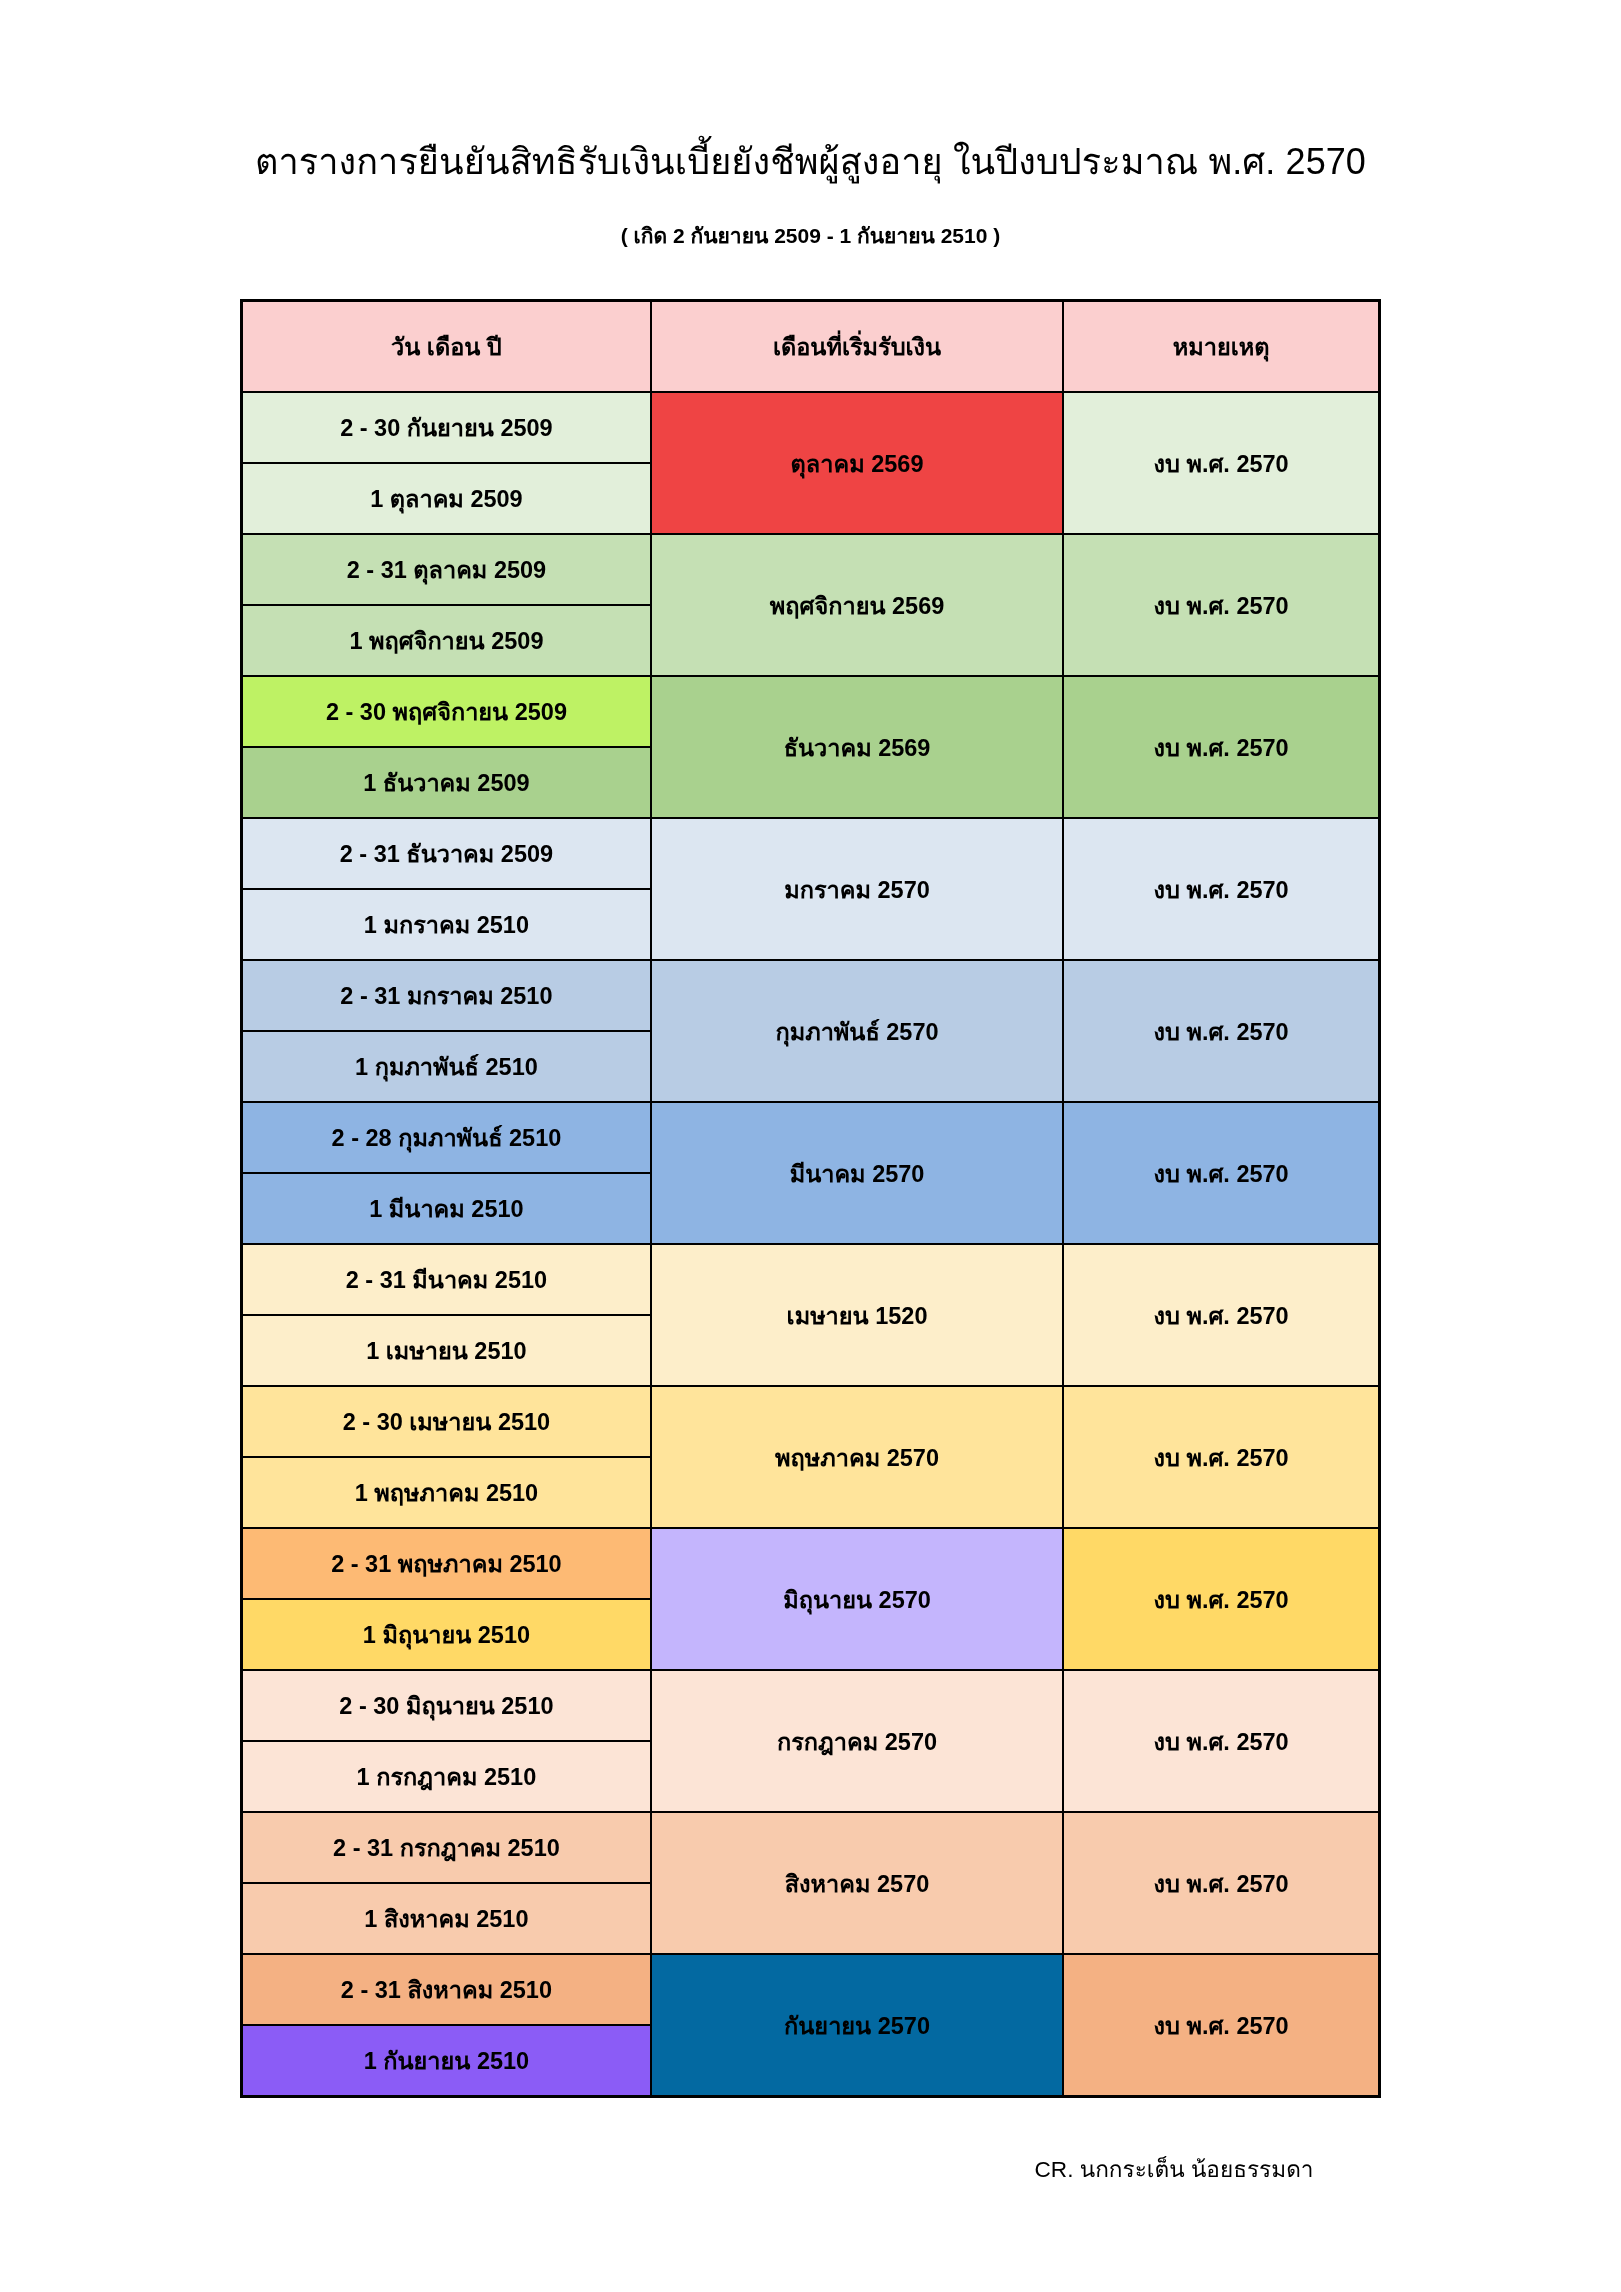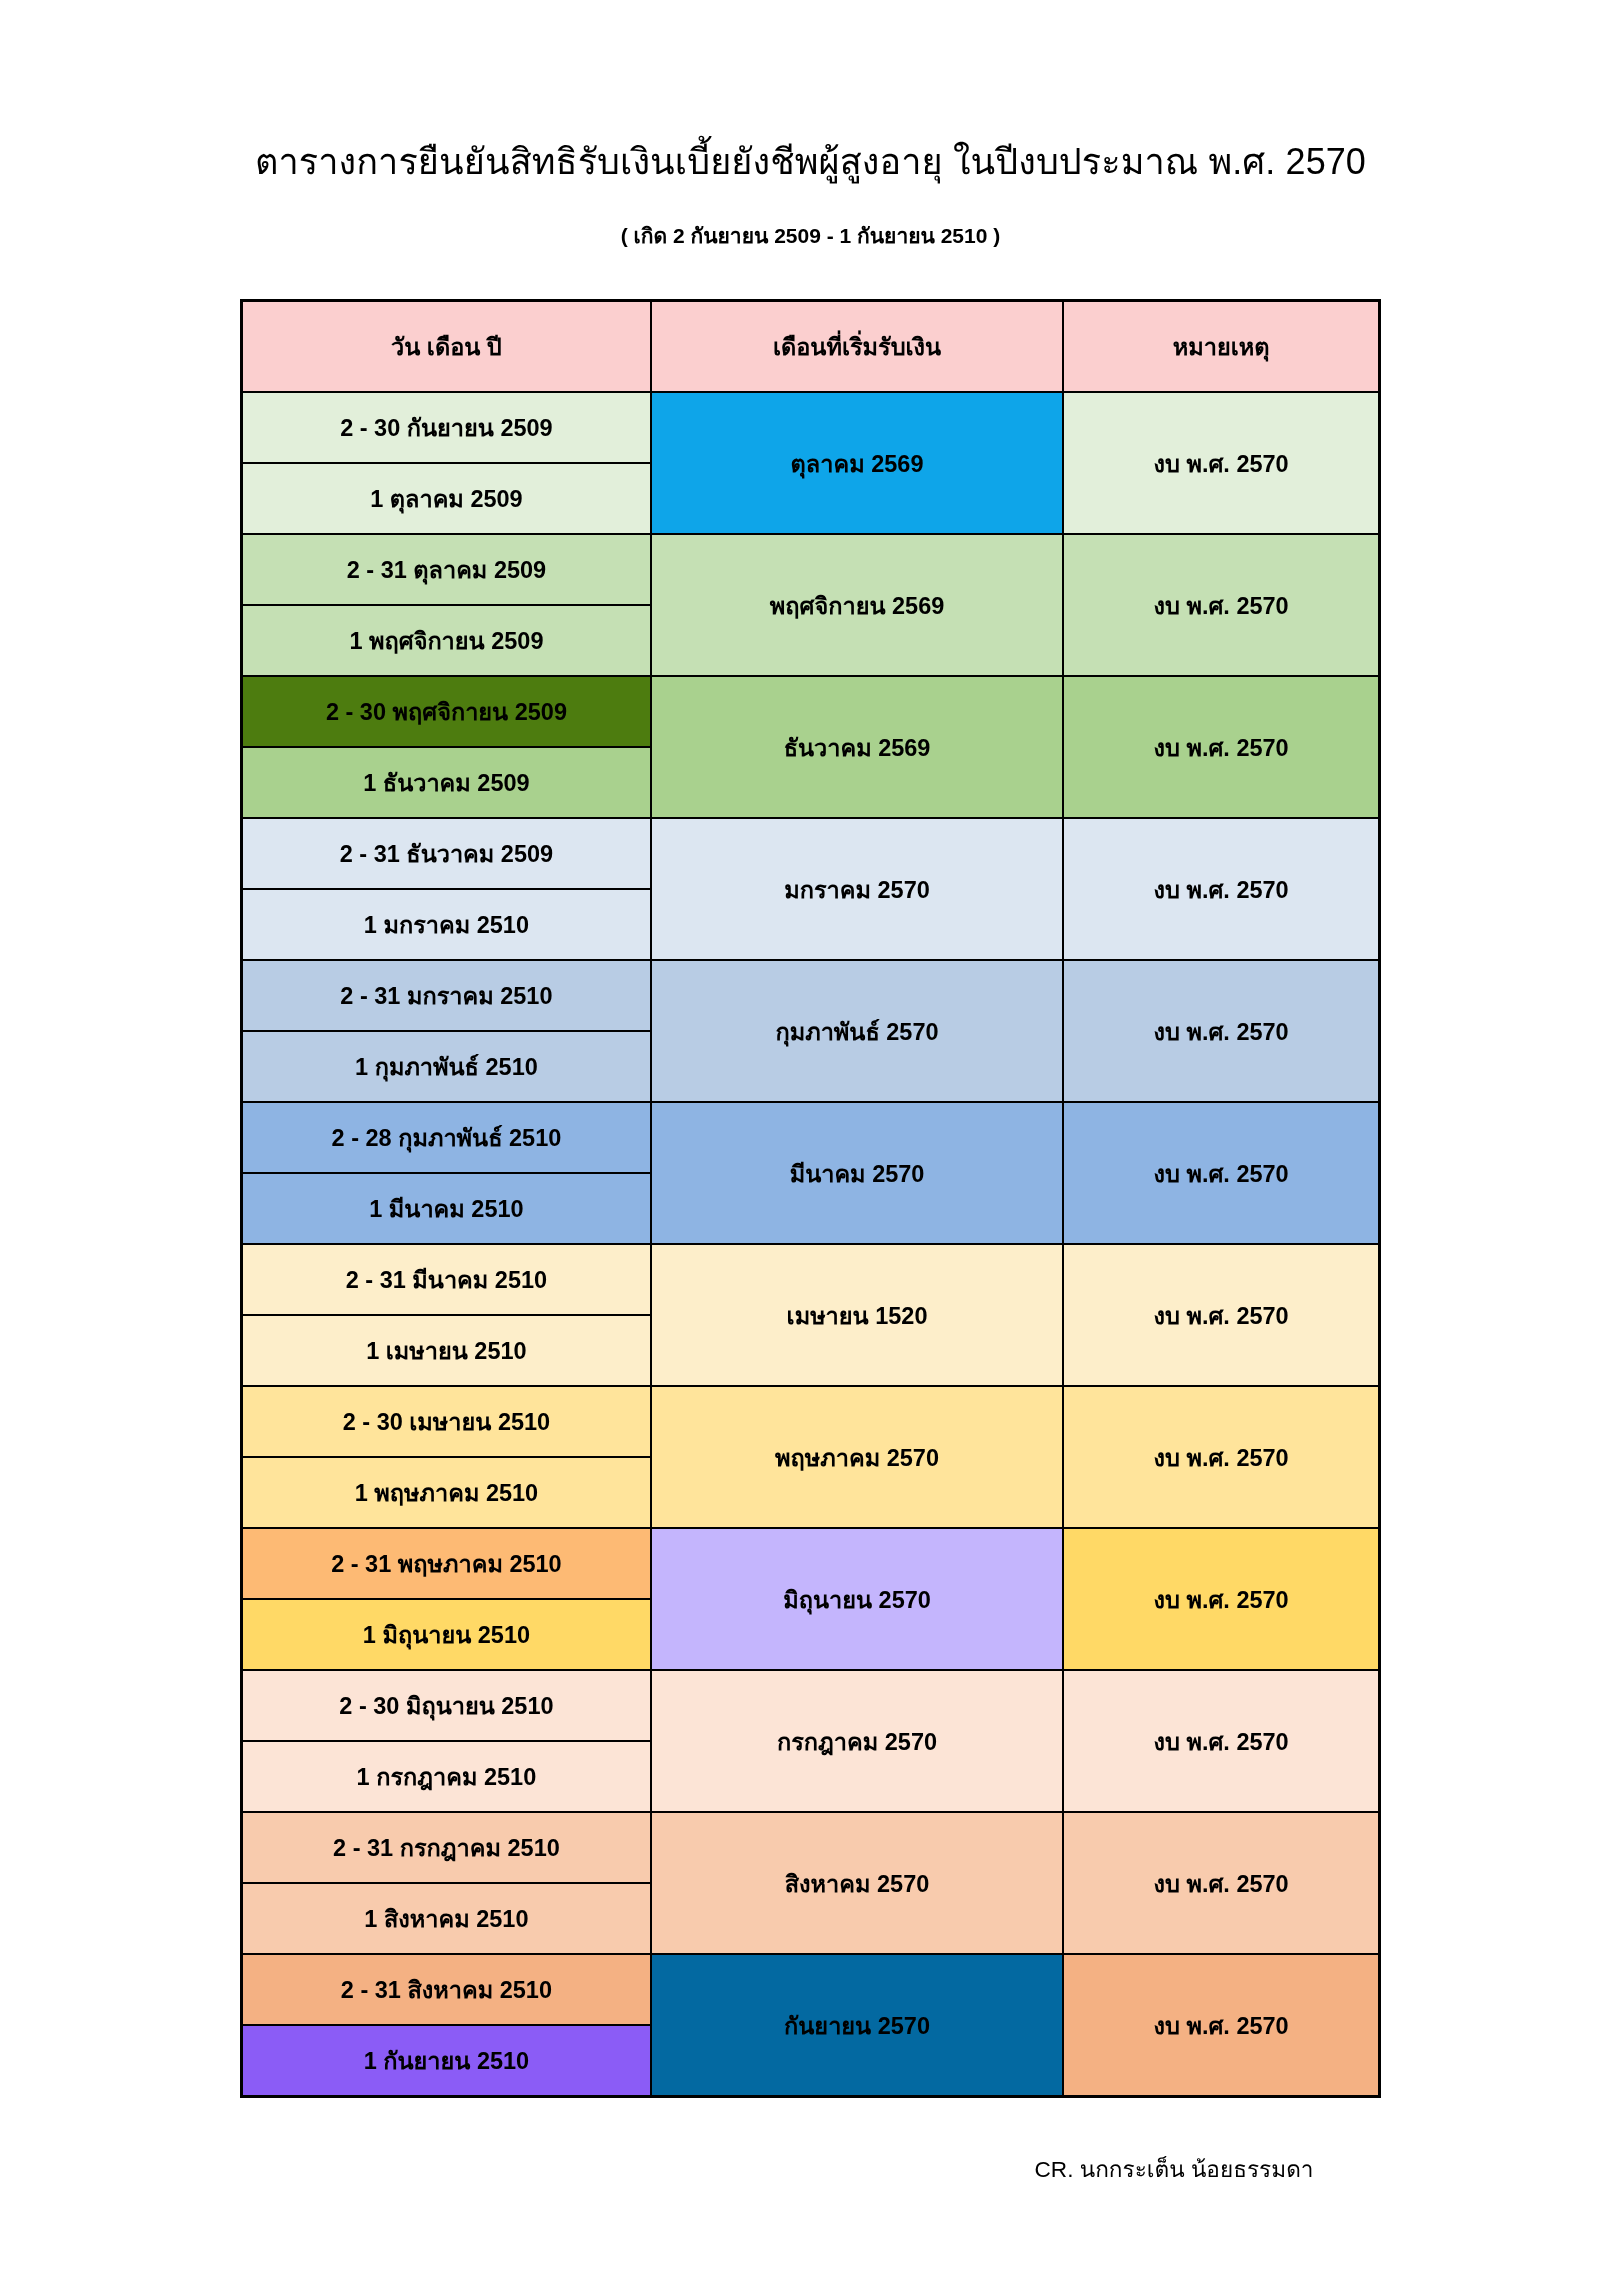--- a/index.html
+++ b/index.html
@@ -128,36 +128,36 @@
       <thead>
         <tr>
           <th>วัน เดือน ปี</th>
           <th>เดือนที่เริ่มรับเงิน</th>
           <th>หมายเหตุ</th>
         </tr>
       </thead>
       <tbody id="table-body">
           <tr>
             <td class="daycell" style="background: rgb(226, 239, 218);">2 - 30 กันยายน 2509</td>
-            <td class="monthcell" rowspan="2" style="background: #0ea5e9;">ตุลาคม 2569</td>
+            <td class="monthcell" rowspan="2" style="background: #ef4444;">ตุลาคม 2569</td>
             <td class="notecell" rowspan="2" style="background: rgb(226, 239, 218);">งบ พ.ศ. 2570</td>
           </tr>
           <tr>
             <td class="daycell" style="background: rgb(226, 239, 218);">1 ตุลาคม 2509</td>
           </tr>
           <tr>
             <td class="daycell" style="background: rgb(197, 224, 180);">2 - 31 ตุลาคม 2509</td>
             <td class="monthcell" rowspan="2" style="background: rgb(197, 224, 180);">พฤศจิกายน 2569</td>
             <td class="notecell" rowspan="2" style="background: rgb(197, 224, 180);">งบ พ.ศ. 2570</td>
           </tr>
           <tr>
             <td class="daycell" style="background: rgb(197, 224, 180);">1 พฤศจิกายน 2509</td>
           </tr>
           <tr>
-            <td class="daycell" style="background: #4d7c0f;">2 - 30 พฤศจิกายน 2509</td>
+            <td class="daycell" style="background: #bef264;">2 - 30 พฤศจิกายน 2509</td>
             <td class="monthcell" rowspan="2" style="background: rgb(169, 209, 142);">ธันวาคม 2569</td>
             <td class="notecell" rowspan="2" style="background: rgb(169, 209, 142);">งบ พ.ศ. 2570</td>
           </tr>
           <tr>
             <td class="daycell" style="background: rgb(169, 209, 142);">1 ธันวาคม 2509</td>
           </tr>
           <tr>
             <td class="daycell" style="background: rgb(220, 230, 241);">2 - 31 ธันวาคม 2509</td>
             <td class="monthcell" rowspan="2" style="background: rgb(220, 230, 241);">มกราคม 2570</td>
             <td class="notecell" rowspan="2" style="background: rgb(220, 230, 241);">งบ พ.ศ. 2570</td>

